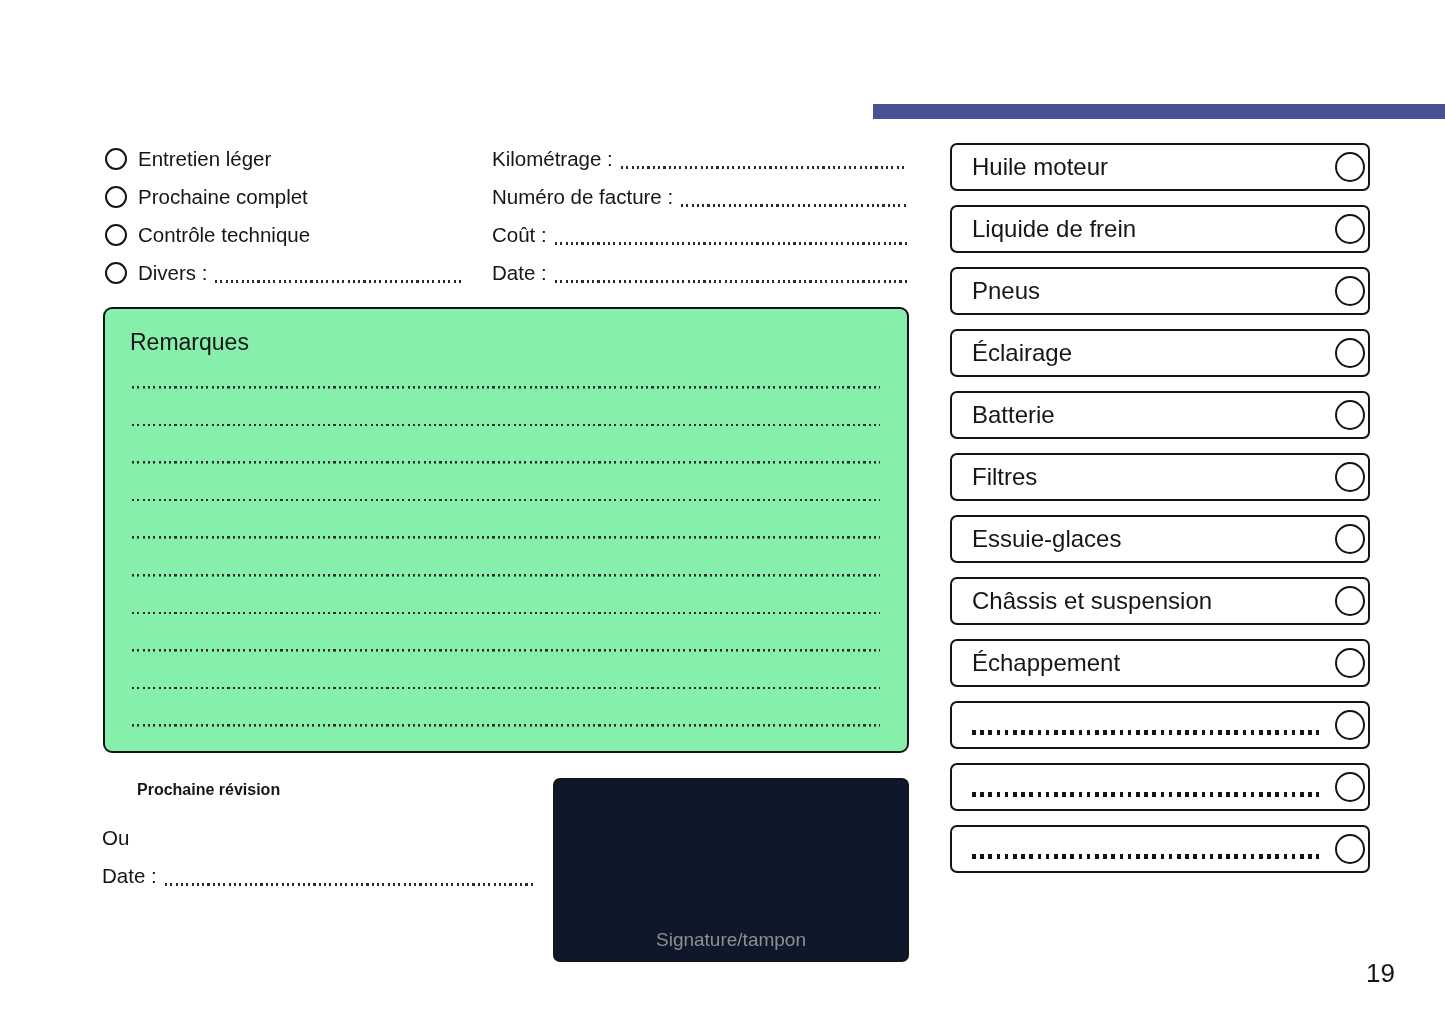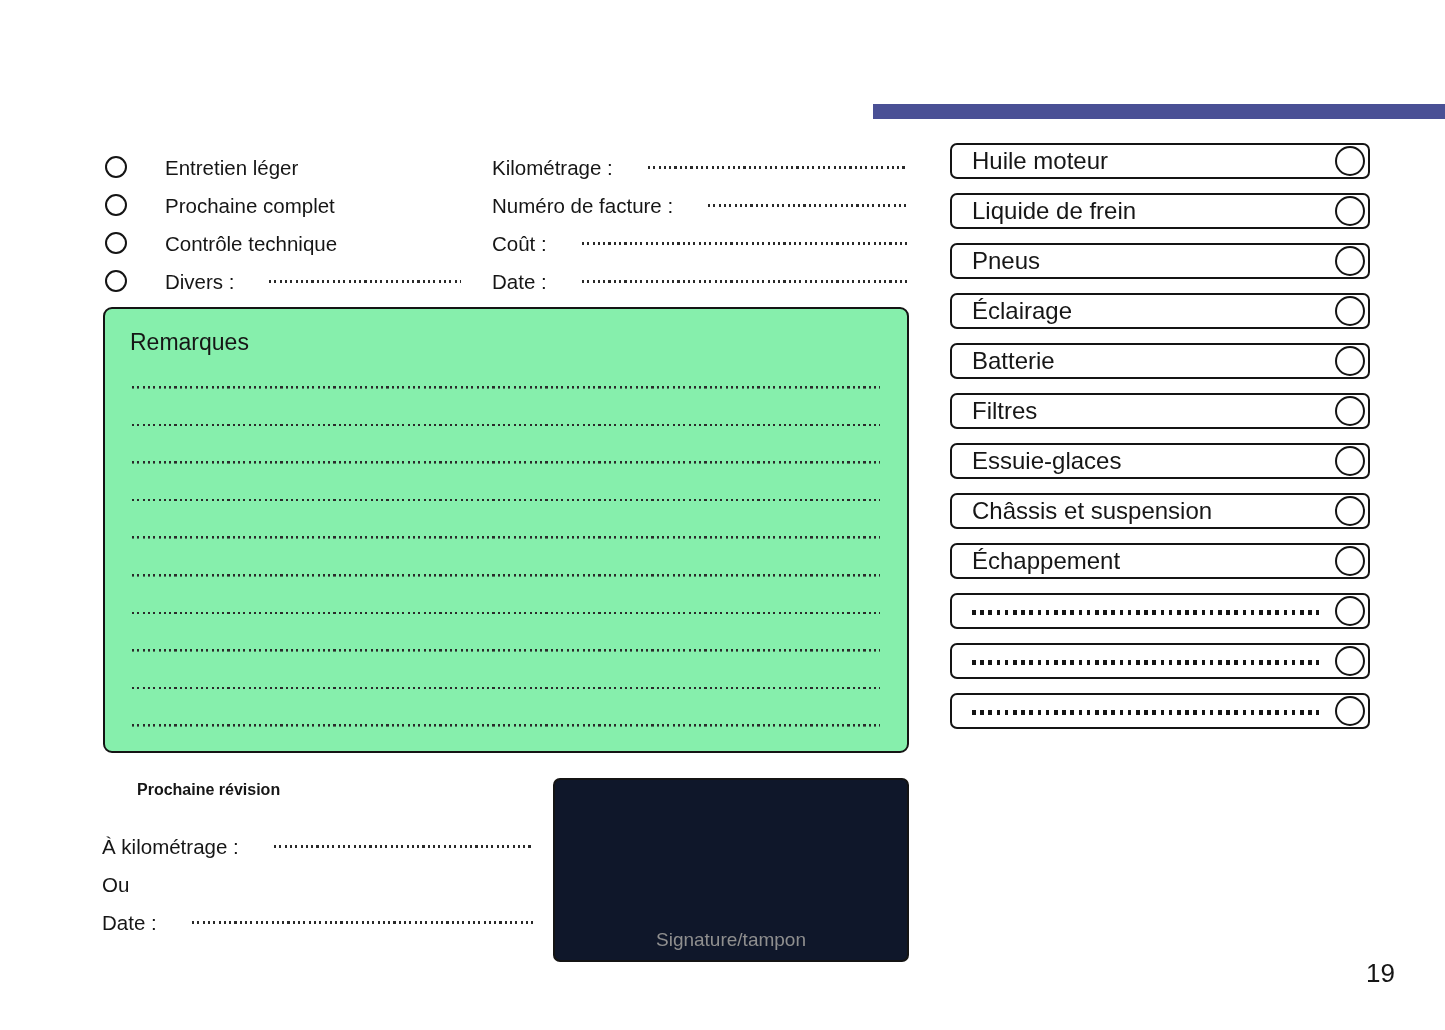--- a/index.html
+++ b/index.html
@@ -6,21 +6,21 @@
   body{
     width:1445px;height:1030px;position:relative;overflow:hidden;
     background:#ffffff;color:#161616;
     font-family:"Liberation Sans","DejaVu Sans",sans-serif;
   }
   .accent-bar{position:absolute;left:873px;top:104px;width:572px;height:15px;}
 
   
   .service-types{position:absolute;left:105px;top:140px;width:356px;}
   .invoice-fields{position:absolute;left:492px;top:140px;width:415px;}
-  .row38{display:flex;align-items:flex-end;height:38px;gap:27px;}
+  .row38{display:flex;align-items:center;height:38px;}
   .radio{flex:none;width:18px;height:18px;border:2.6px solid #141414;border-radius:50%;margin-right:11px;}
   .option-label,.field-label{font-size:20.5px;white-space:nowrap;line-height:1;}
   .leader{
     flex:1;align-self:flex-end;margin:0 0 9px 8px;height:2.6px;
     background:repeating-linear-gradient(90deg,#2a2a2a 0 2.1px,transparent 2.1px 5.3px);
   }
 
   
   .remarks-box{
     position:absolute;left:103px;top:307px;width:806px;height:446px;box-sizing:border-box;
@@ -40,21 +40,21 @@
   
   .signature-box{
     position:absolute;left:553px;top:778px;width:356px;height:184px;box-sizing:border-box;
     border:2.5px solid #141414;border-radius:7px;background:#0f172a;
   }
   .signature-label{position:absolute;left:0;right:0;bottom:9px;text-align:center;font-size:19px;color:#8f8f8f;}
 
   
   .checklist{position:absolute;left:950px;top:143px;width:420px;}
   .check-row{
-    display:flex;align-items:center;height:36px;box-sizing:border-box;margin-bottom:14px;
+    display:flex;align-items:center;height:48px;box-sizing:border-box;margin-bottom:14px;
     border:2.5px solid #141414;border-radius:7px;background:#fff;padding:0 3px 0 20px;text-align:center;
   }
   .check-label{font-size:24px;white-space:nowrap;line-height:1;}
   .check-dots{
     flex:1;align-self:flex-end;margin:0 16px 12px 0;height:4.6px;
     background:repeating-linear-gradient(90deg,#141414 0 3.6px,transparent 3.6px 8.2px);
   }
   .check-circle{flex:none;margin-left:auto;width:26px;height:26px;border:2.8px solid #141414;border-radius:50%;}
 
   .page-number{position:absolute;left:1366px;top:958px;font-size:26px;}
@@ -116,24 +116,20 @@
       <div class="remark-line"></div>
       <div class="remark-line"></div>
       <div class="remark-line"></div>
     </div>
 </div>
 
 <div class="next-service">
   <div class="next-title">Prochaine révision</div>
   <div>
       <div class="row38">
-        <span class="field-label">À kilométrage :</span>
-        <span class="leader"></span>
-      </div>
-      <div class="row38">
         <span class="field-label">Ou</span>
       </div>
       <div class="row38">
         <span class="field-label">Date :</span>
         <span class="leader"></span>
       </div>
     </div>
 </div>
 
 <div class="signature-box">

